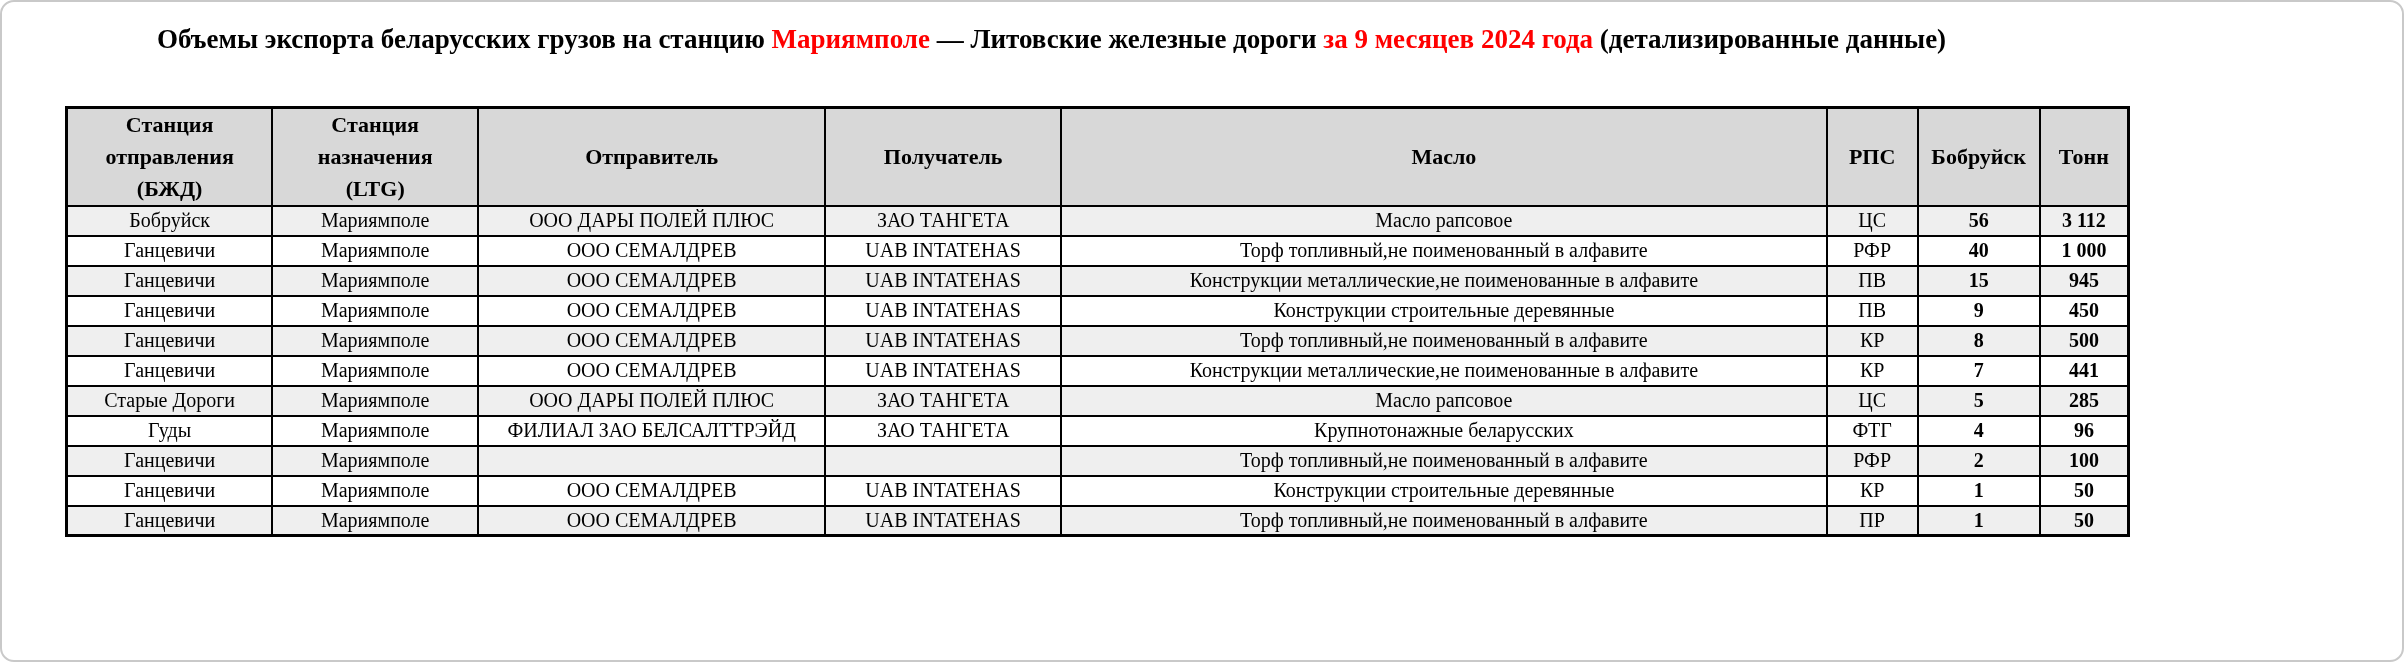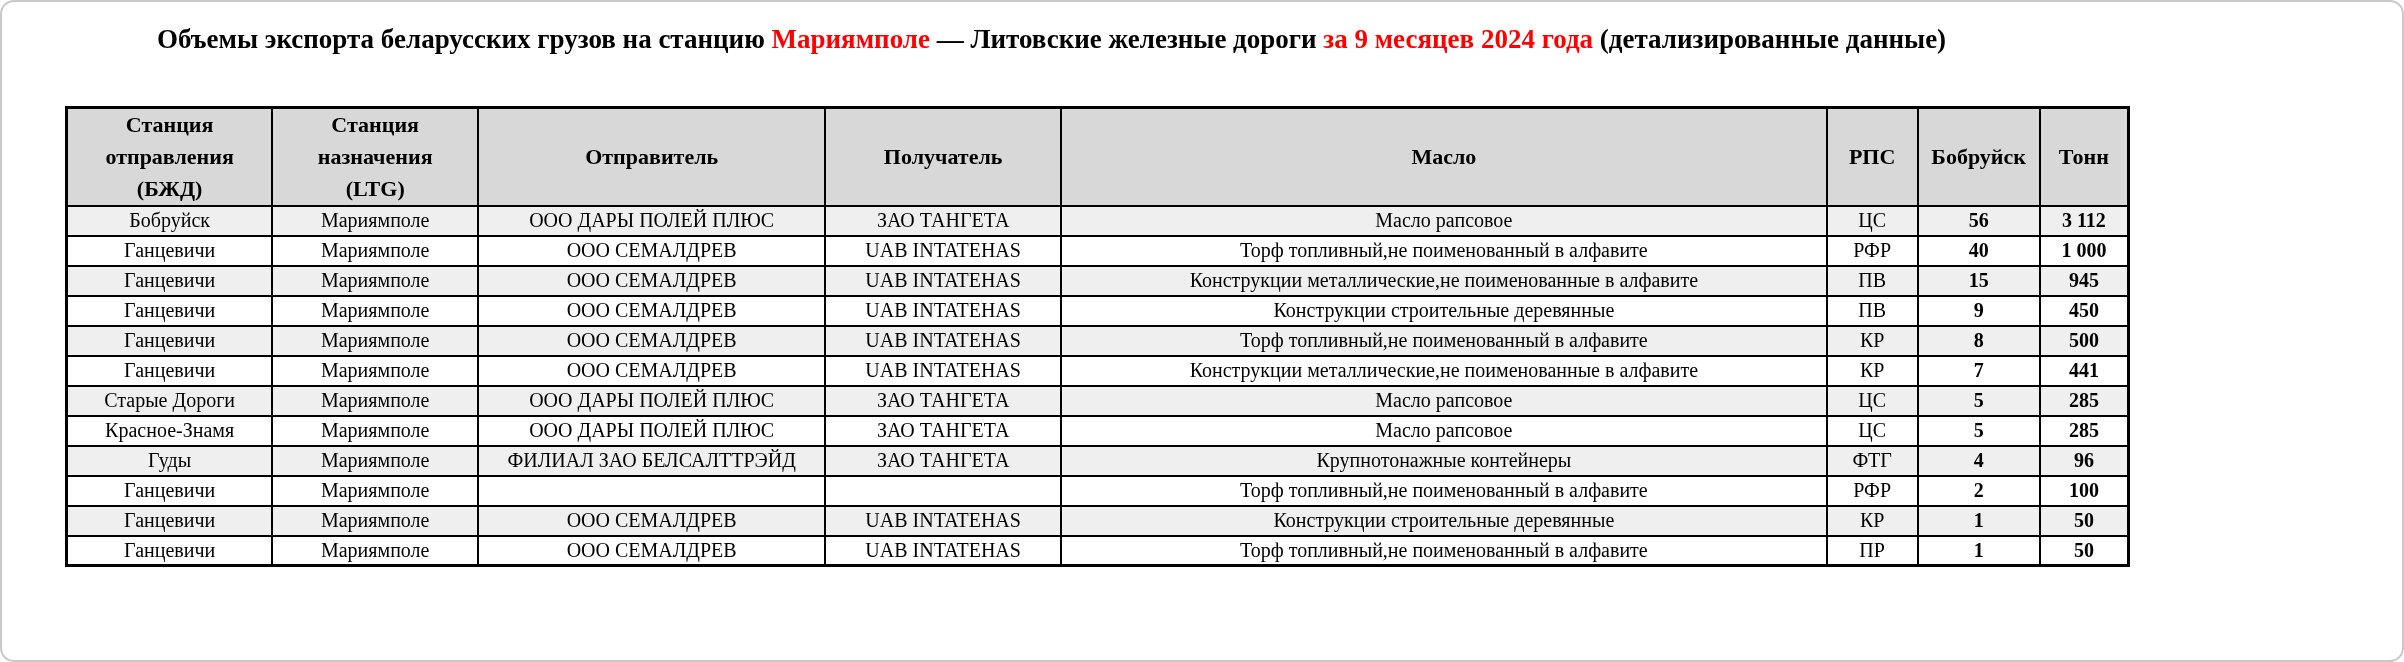--- a/index.html
+++ b/index.html
@@ -169,35 +169,25 @@
             <td>Старые Дороги</td>
             <td>Мариямполе</td>
             <td>ООО ДАРЫ ПОЛЕЙ ПЛЮС</td>
             <td>ЗАО ТАНГЕТА</td>
             <td>Масло рапсовое</td>
             <td>ЦС</td>
             <td>5</td>
             <td>285</td>
           </tr>
           <tr>
-            <td>Красное-Знамя</td>
-            <td>Мариямполе</td>
-            <td>ООО ДАРЫ ПОЛЕЙ ПЛЮС</td>
-            <td>ЗАО ТАНГЕТА</td>
-            <td>Масло рапсовое</td>
-            <td>ЦС</td>
-            <td>5</td>
-            <td>285</td>
-          </tr>
-          <tr>
             <td>Гуды</td>
             <td>Мариямполе</td>
             <td>ФИЛИАЛ ЗАО БЕЛСАЛТТРЭЙД</td>
             <td>ЗАО ТАНГЕТА</td>
-            <td>Крупнотонажные контейнеры</td>
+            <td>Крупнотонажные беларусских</td>
             <td>ФТГ</td>
             <td>4</td>
             <td>96</td>
           </tr>
           <tr>
             <td>Ганцевичи</td>
             <td>Мариямполе</td>
             <td></td>
             <td></td>
             <td>Торф топливный,не поименованный в алфавите</td>

